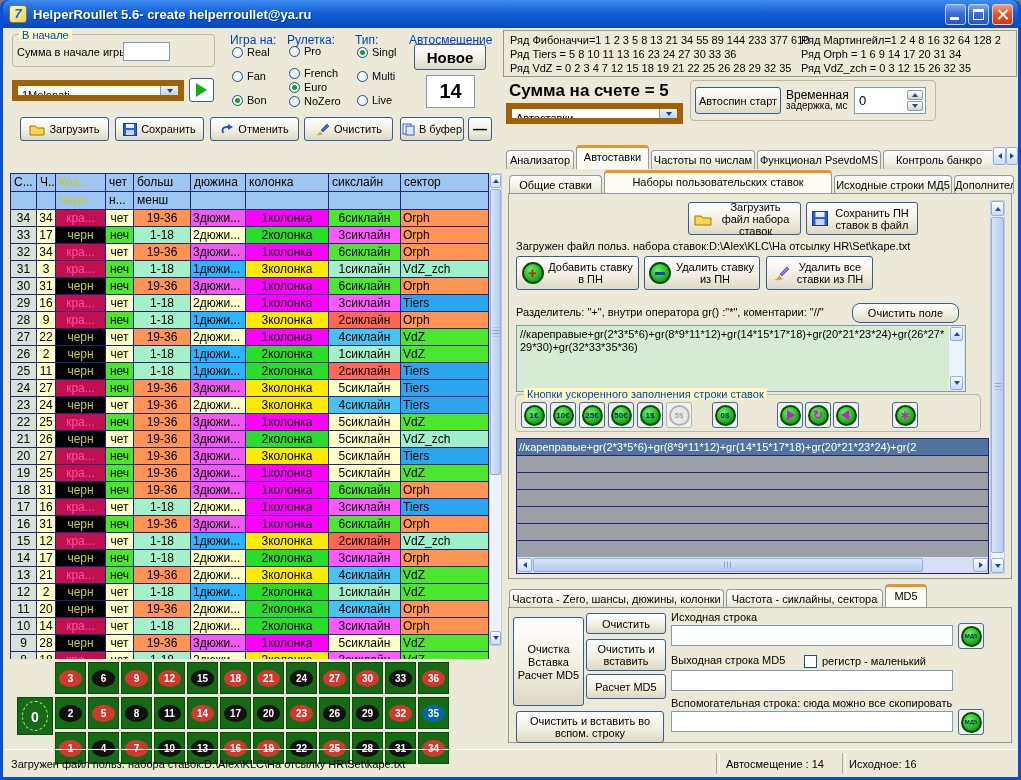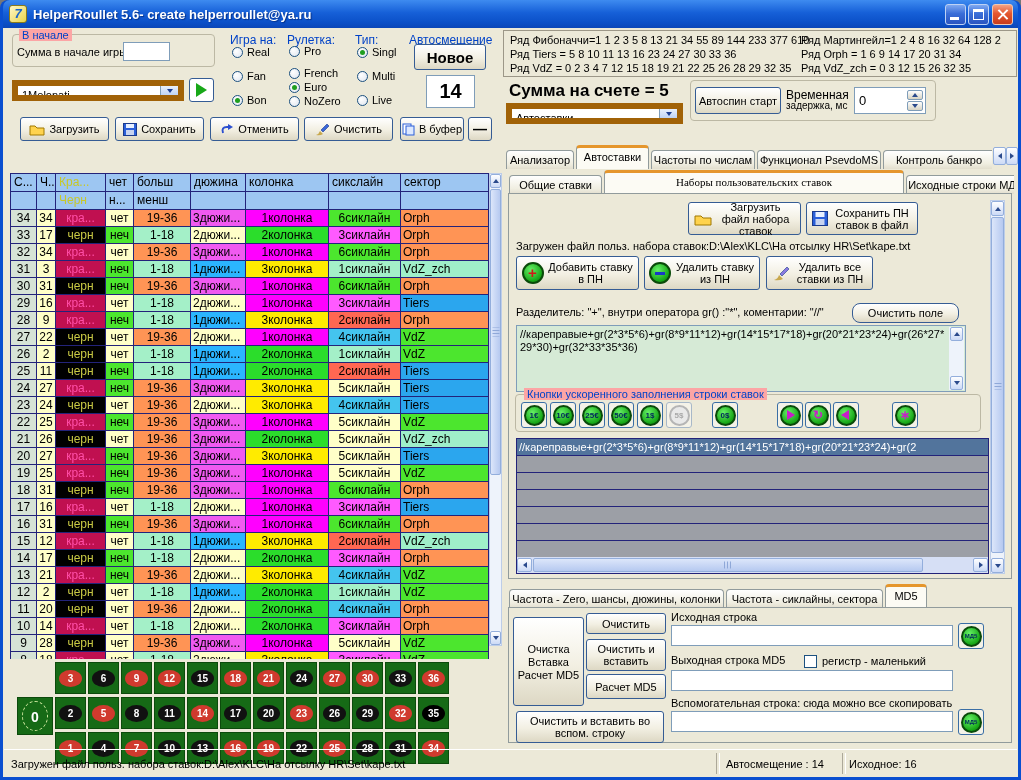--- a/index.html
+++ b/index.html
@@ -14,21 +14,21 @@
   .wb-red{background:linear-gradient(180deg,#F3A183,#E4572E 45%,#C83C1C);border:1px solid #F0C8B0;}
   #body{position:absolute;left:3px;top:28px;width:1015px;height:749px;background:#ECE9D8;}
   .abs{position:absolute;box-sizing:border-box;}
   .lbl{position:absolute;font-size:11px;color:#000;white-space:nowrap;}
   .blbl{color:#0042C8;}
   .btn{position:absolute;display:flex;align-items:center;justify-content:center;gap:4px;box-sizing:border-box;
     background:linear-gradient(180deg,#FFFFFF,#F2EFE2 55%,#DDD8C4);border:1px solid #355C94;border-radius:3px;
     font-size:11px;color:#000;cursor:default;text-align:center;}
   .btxt{font-size:11px;line-height:12px;white-space:normal;}
   .groupbox{position:absolute;border:1px solid #BCB8A4;border-radius:4px;box-sizing:border-box;}
-  .gb-label{position:absolute;font-size:11px;background:#fca5a5;padding:0 3px;white-space:nowrap;}
+  .gb-label{position:absolute;font-size:11px;background:#fef9c3;padding:0 3px;white-space:nowrap;}
   .radiorow{position:absolute;display:flex;align-items:center;gap:4px;font-size:11px;}
   .radio{width:11px;height:11px;border-radius:50%;border:1px solid #1C5180;background:radial-gradient(circle at 35% 35%,#fff,#DDE4EE);box-sizing:border-box;flex:0 0 auto;}
   .radio.on{position:relative;}
   .radio.on::after{content:"";position:absolute;left:2px;top:2px;width:5px;height:5px;border-radius:50%;background:#1F9E1F;}
   .tin{position:absolute;background:#fff;border:1px solid #7F9DB9;font-size:11px;box-sizing:border-box;}
   .combo{position:absolute;background:#fff;border:6px solid #a16207;font-size:11px;display:flex;align-items:stretch;box-sizing:border-box;}
   .combo .val{flex:1;padding:3px 0 0 4px;overflow:hidden;white-space:nowrap;}
   .combo .cbtn{width:17px;background:linear-gradient(180deg,#E9F0FC,#BFD3F5);border-left:1px solid #7F9DB9;display:flex;align-items:center;justify-content:center;}
   .carrow{width:0;height:0;border-left:3px solid transparent;border-right:3px solid transparent;border-top:4px solid #1C3E94;}
   .tabrow{position:absolute;display:flex;align-items:flex-end;overflow:hidden;height:24px;}
@@ -614,21 +614,21 @@
         <div class="bcell" style="left: 308px; top: 36px;">
           <div class="bell" style="background: rgb(17, 17, 17);">26</div>
         </div>
         <div class="bcell" style="left: 341px; top: 36px;">
           <div class="bell" style="background: rgb(17, 17, 17);">29</div>
         </div>
         <div class="bcell" style="left: 374px; top: 36px;">
           <div class="bell" style="background: rgb(208, 58, 46);">32</div>
         </div>
         <div class="bcell" style="left: 407px; top: 36px;">
-          <div class="bell" style="background: #000000;">35</div>
+          <div class="bell" style="background: #0369a1;">35</div>
         </div>
         <div class="bcell" style="left: 44px; top: 71px;">
           <div class="bell" style="background: rgb(208, 58, 46);">1</div>
         </div>
         <div class="bcell" style="left: 77px; top: 71px;">
           <div class="bell" style="background: rgb(17, 17, 17);">4</div>
         </div>
         <div class="bcell" style="left: 110px; top: 71px;">
           <div class="bell" style="background: rgb(208, 58, 46);">7</div>
         </div>
@@ -701,21 +701,21 @@
         <div class="tab" style="width: 112px;">Контроль банкро</div>
       </div>
     <div class="sbtn" style="left:990px;top:119px;width:13px;height:18px;">
         <span class="t-lf"></span>
       </div>
     <div class="sbtn" style="left:1003px;top:119px;width:12px;height:18px;">
         <span class="t-rt"></span>
       </div>
     <div class="tabrow" id="sub-tabs" style="left:506px;top:142px;width:505px;">
         <div class="tab" style="width: 93px;">Общие ставки</div>
-        <div class="tab active" style="width: 300px; font-family: Liberation Serif, serif;">Наборы пользовательских ставок</div>
+        <div class="tab active" style="width: 228px;">Наборы пользовательских ставок</div>
         <div class="tab" style="width: 118px;">Исходные строки МД5</div>
         <div class="tab" style="width: 60px;">Дополнитель</div>
       </div>
 
     <div class="panelbox" style="left:505px;top:165px;width:504px;height:386px;">
       <div class="btn" style="left:297px;top:8px;width:112px;height:33px;">
         <svg width="16" height="15">
             <rect x="0.5" y="0.5" width="15" height="14" fill="#2B5FD9" stroke="#1A3A8C"></rect>
             <rect x="3.5" y="1" width="9" height="5" fill="#E8F0FF"></rect>
             <rect x="3.5" y="8" width="9" height="6" fill="#C8D4F0"></rect>

